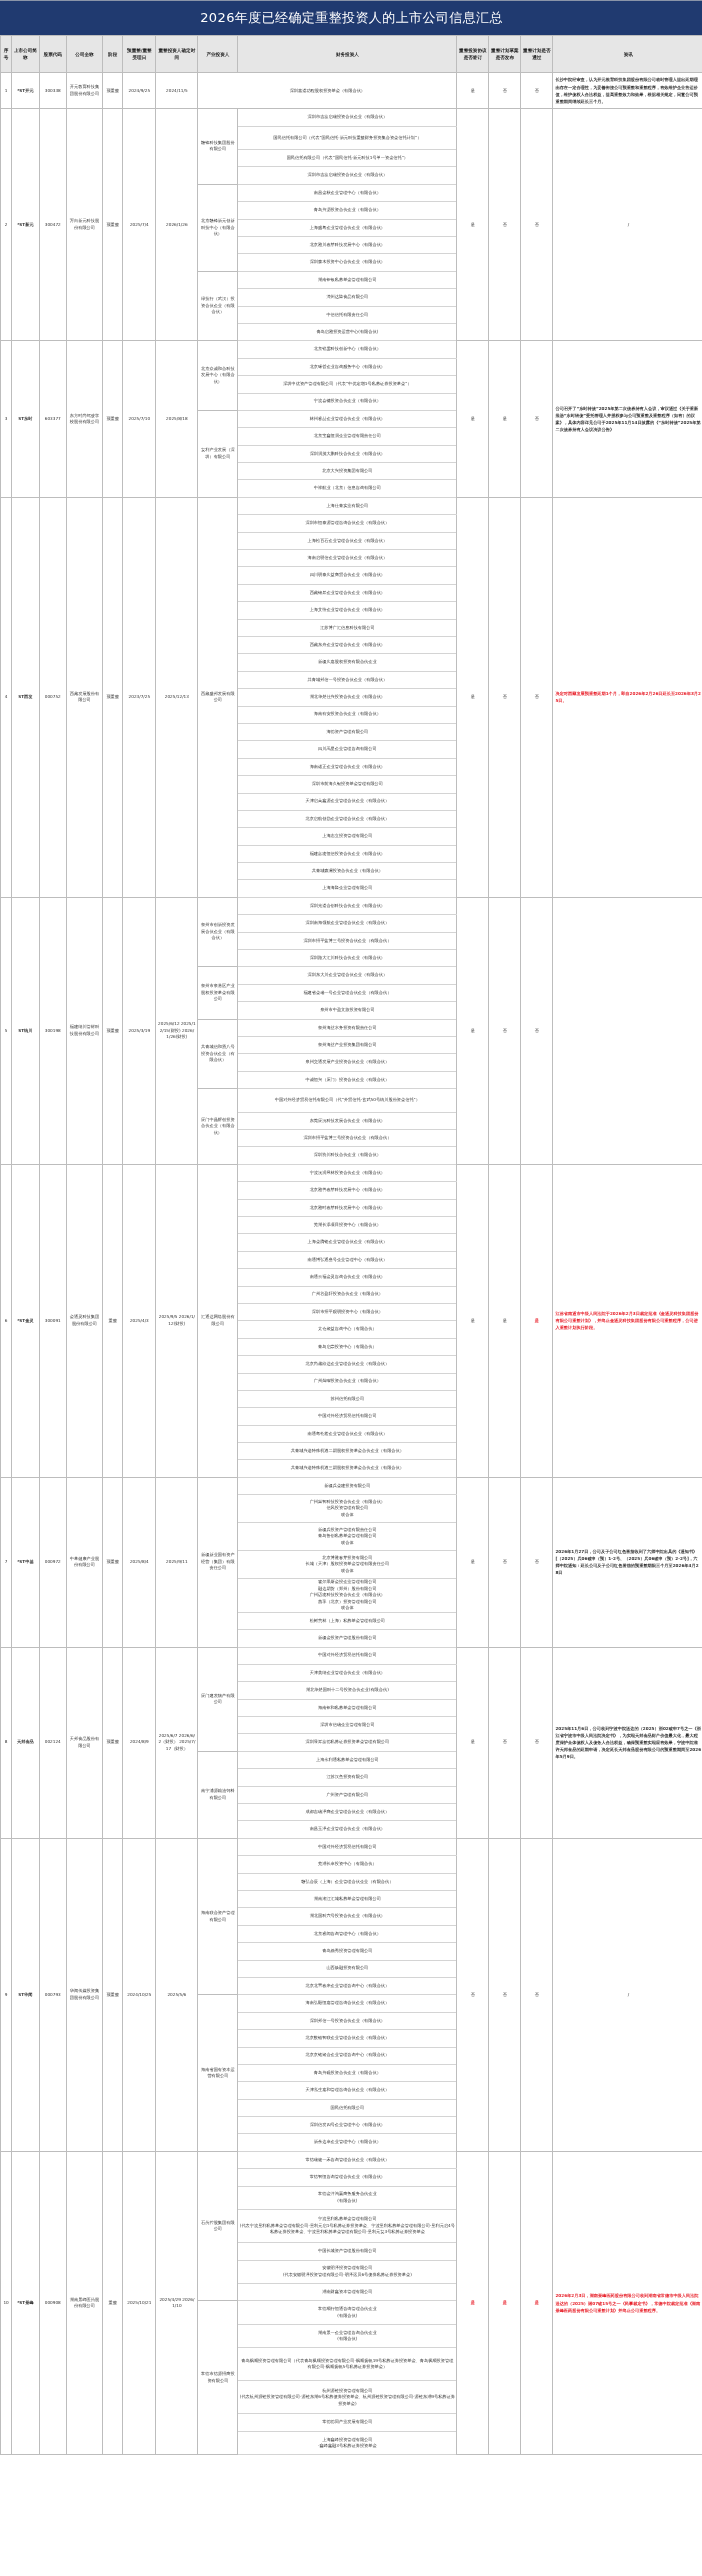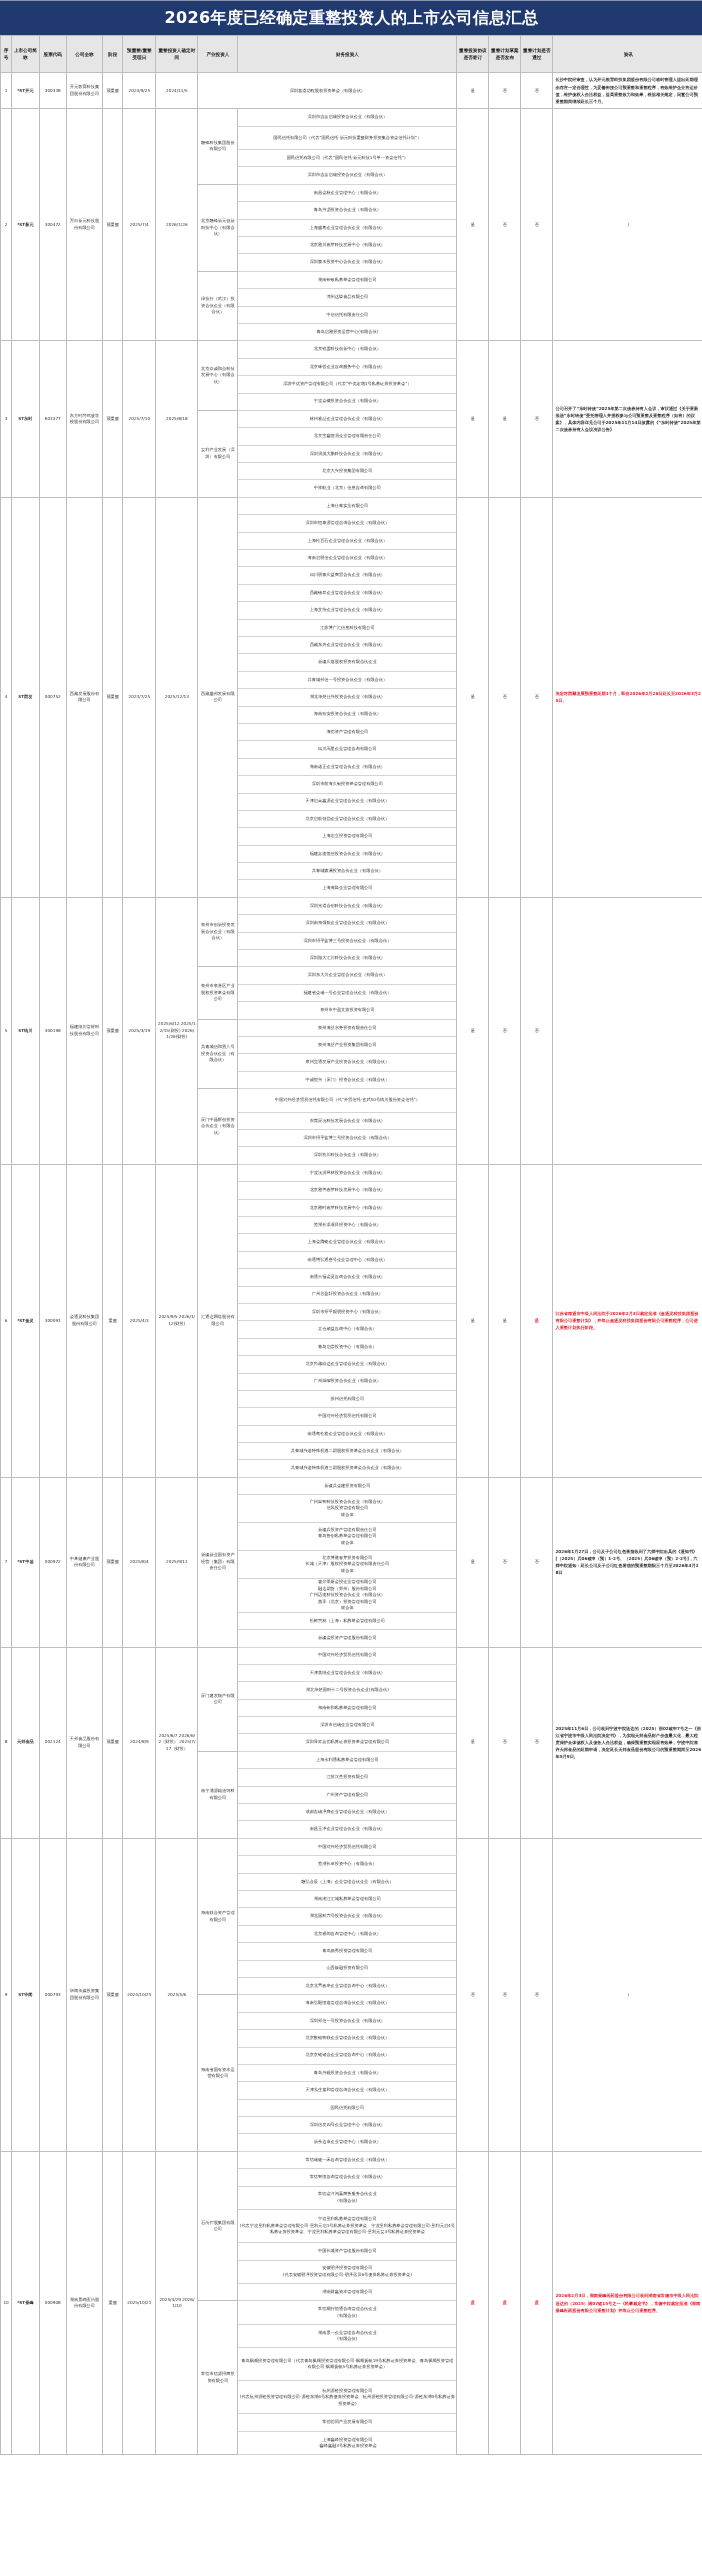--- a/index.html
+++ b/index.html
@@ -1,20 +1,20 @@
 <!DOCTYPE html>
 <html style="font-size:11.2px"><head>
 <meta charset="utf-8">
 <style>
   html, body { margin: 0; padding: 0; background: #ffffff; }
   body { width: 703px; font-family: "DejaVu Sans", "Liberation Sans", sans-serif; color: #333; }
   .title-bar {
     height: 34px; background: #203a70; color: #fff;
     display: flex; align-items: center; justify-content: center;
-    font-size: 16px; font-weight: bold; letter-spacing: 0.4px;
+    font-size: 13px; font-weight: normal; letter-spacing: 0.4px;
     border-top: 0.7px solid #8a94a8;
   }
   table { border-collapse: collapse; width: 703px; table-layout: fixed; }
   th, td { border: 0.7px solid #bdbdbd; text-align: center; vertical-align: middle; font-size: 4.2px; line-height: 1.55; padding: 0.7px 1.4px; word-break: break-all; }
   th { background: #e6e6e6; font-weight: bold; font-size: 4.6px; color: #222; height: 35px; }
   td.fin { height: 16.4px; padding: 0 1.4px; border-bottom: 1.4px solid #d4d4d4; }
   td.fin.tall { height: 22.5px; }
   td.fin.xtall { height: 27px; }
   td.fin.xxtall { height: 32px; }
   td.news { text-align: left; font-weight: bold; font-size: 4.2px; line-height: 1.7; padding: 1.4px 2.1px; }

